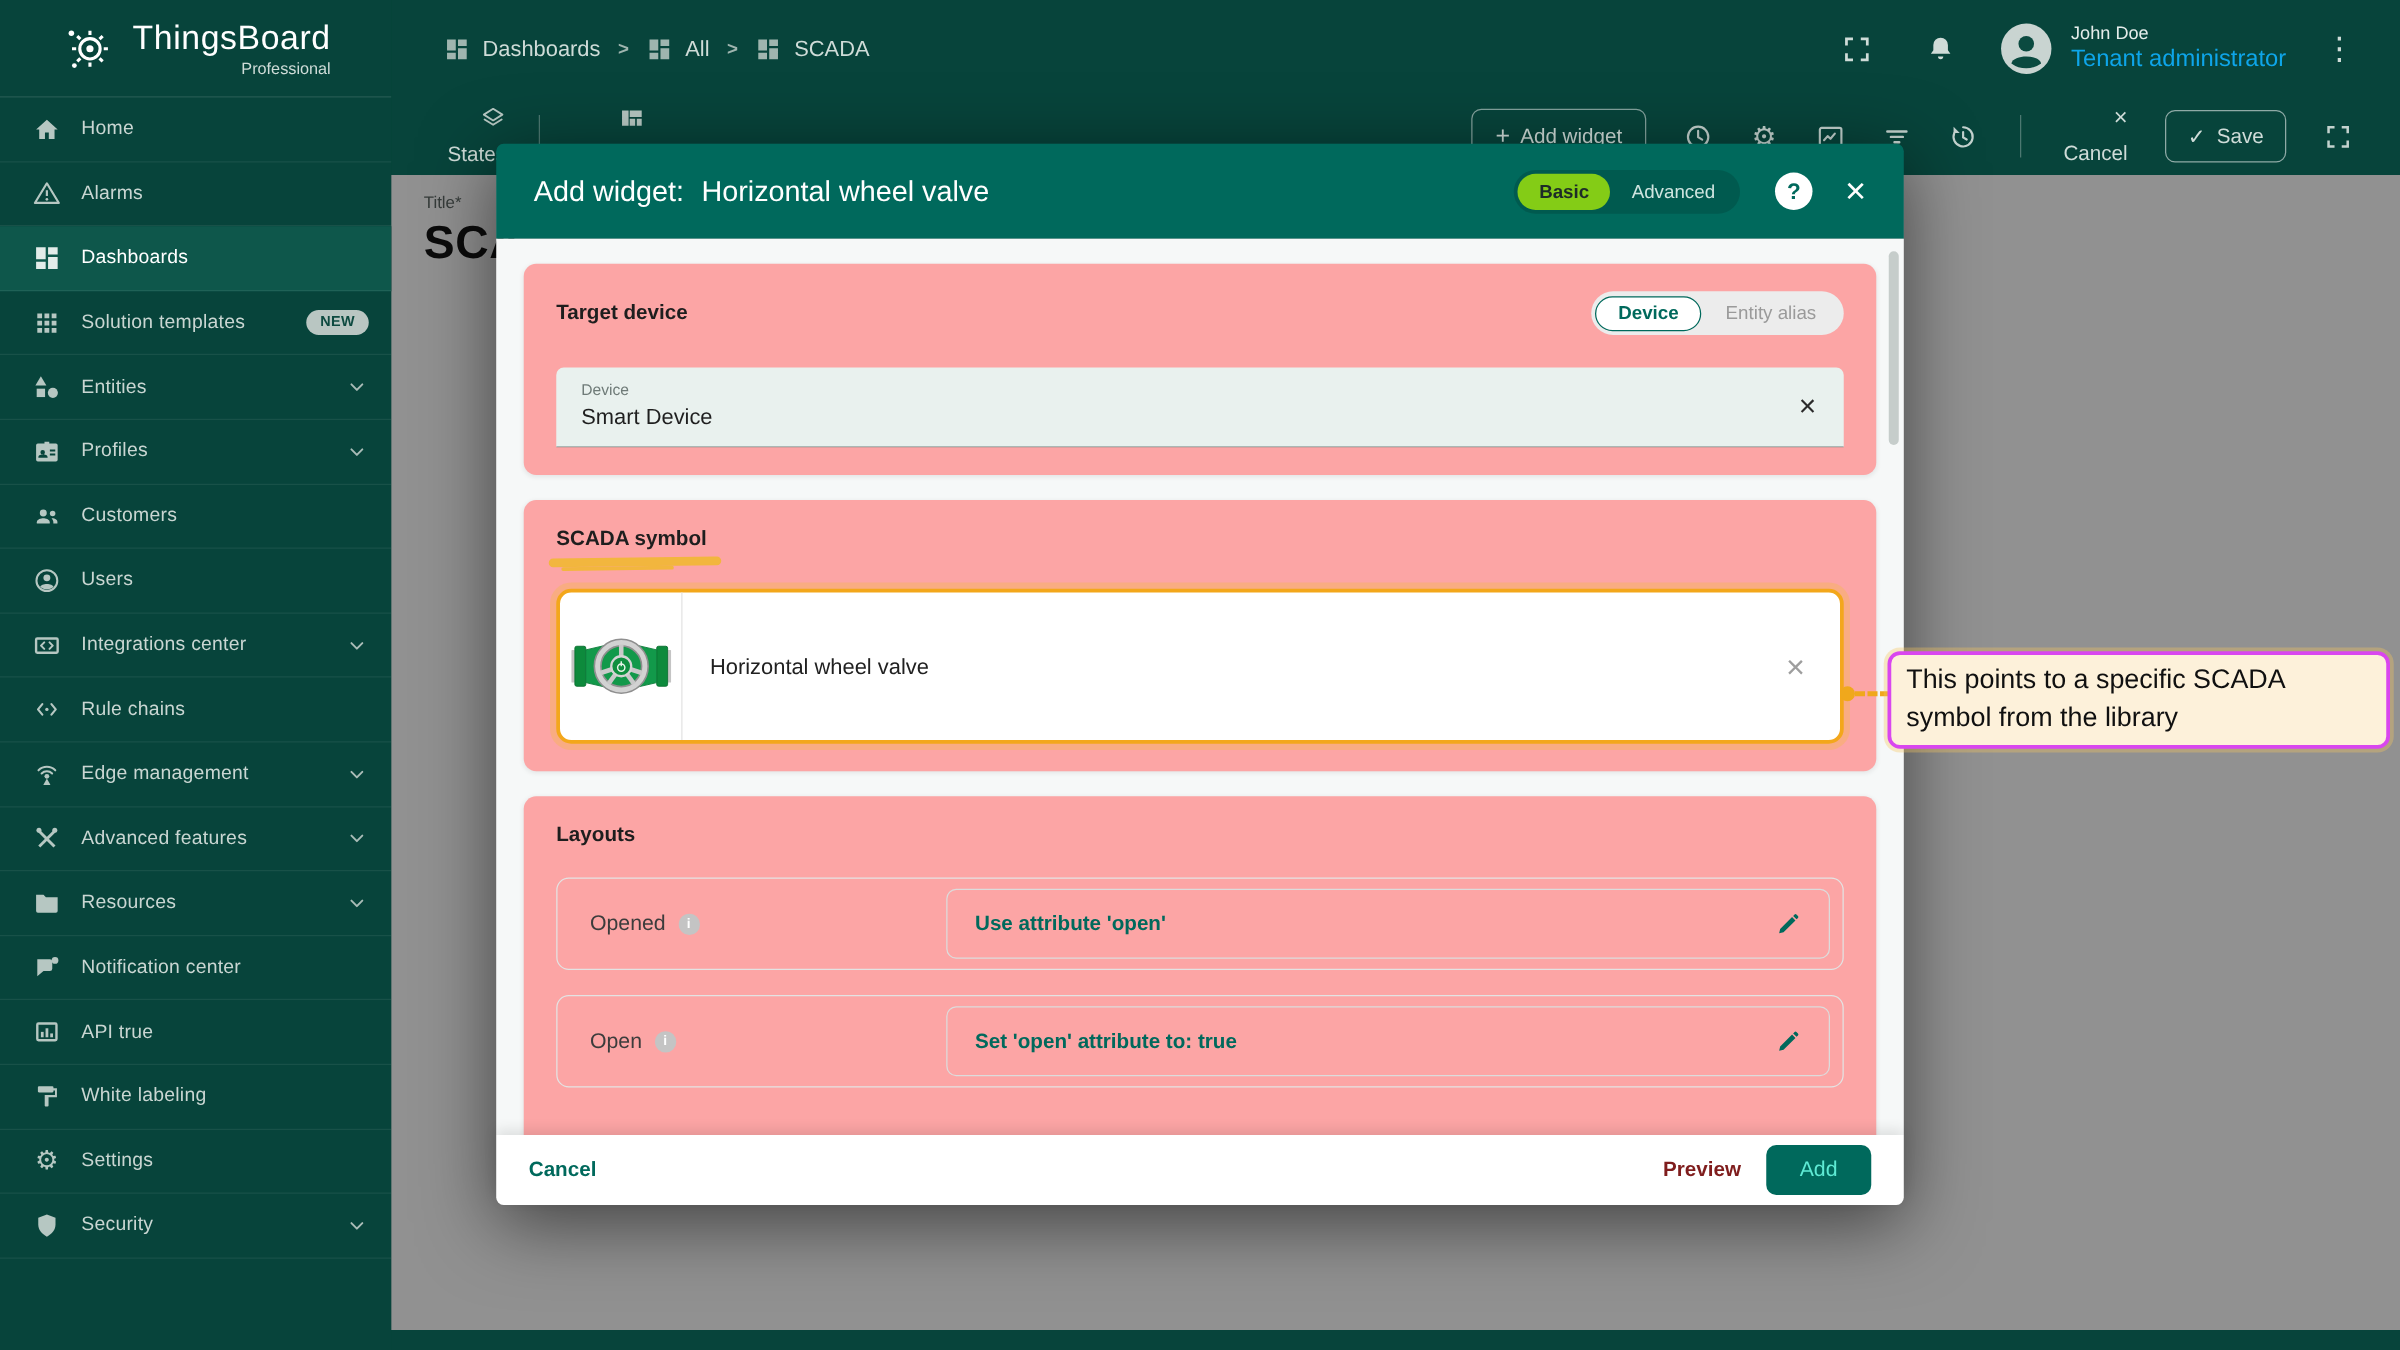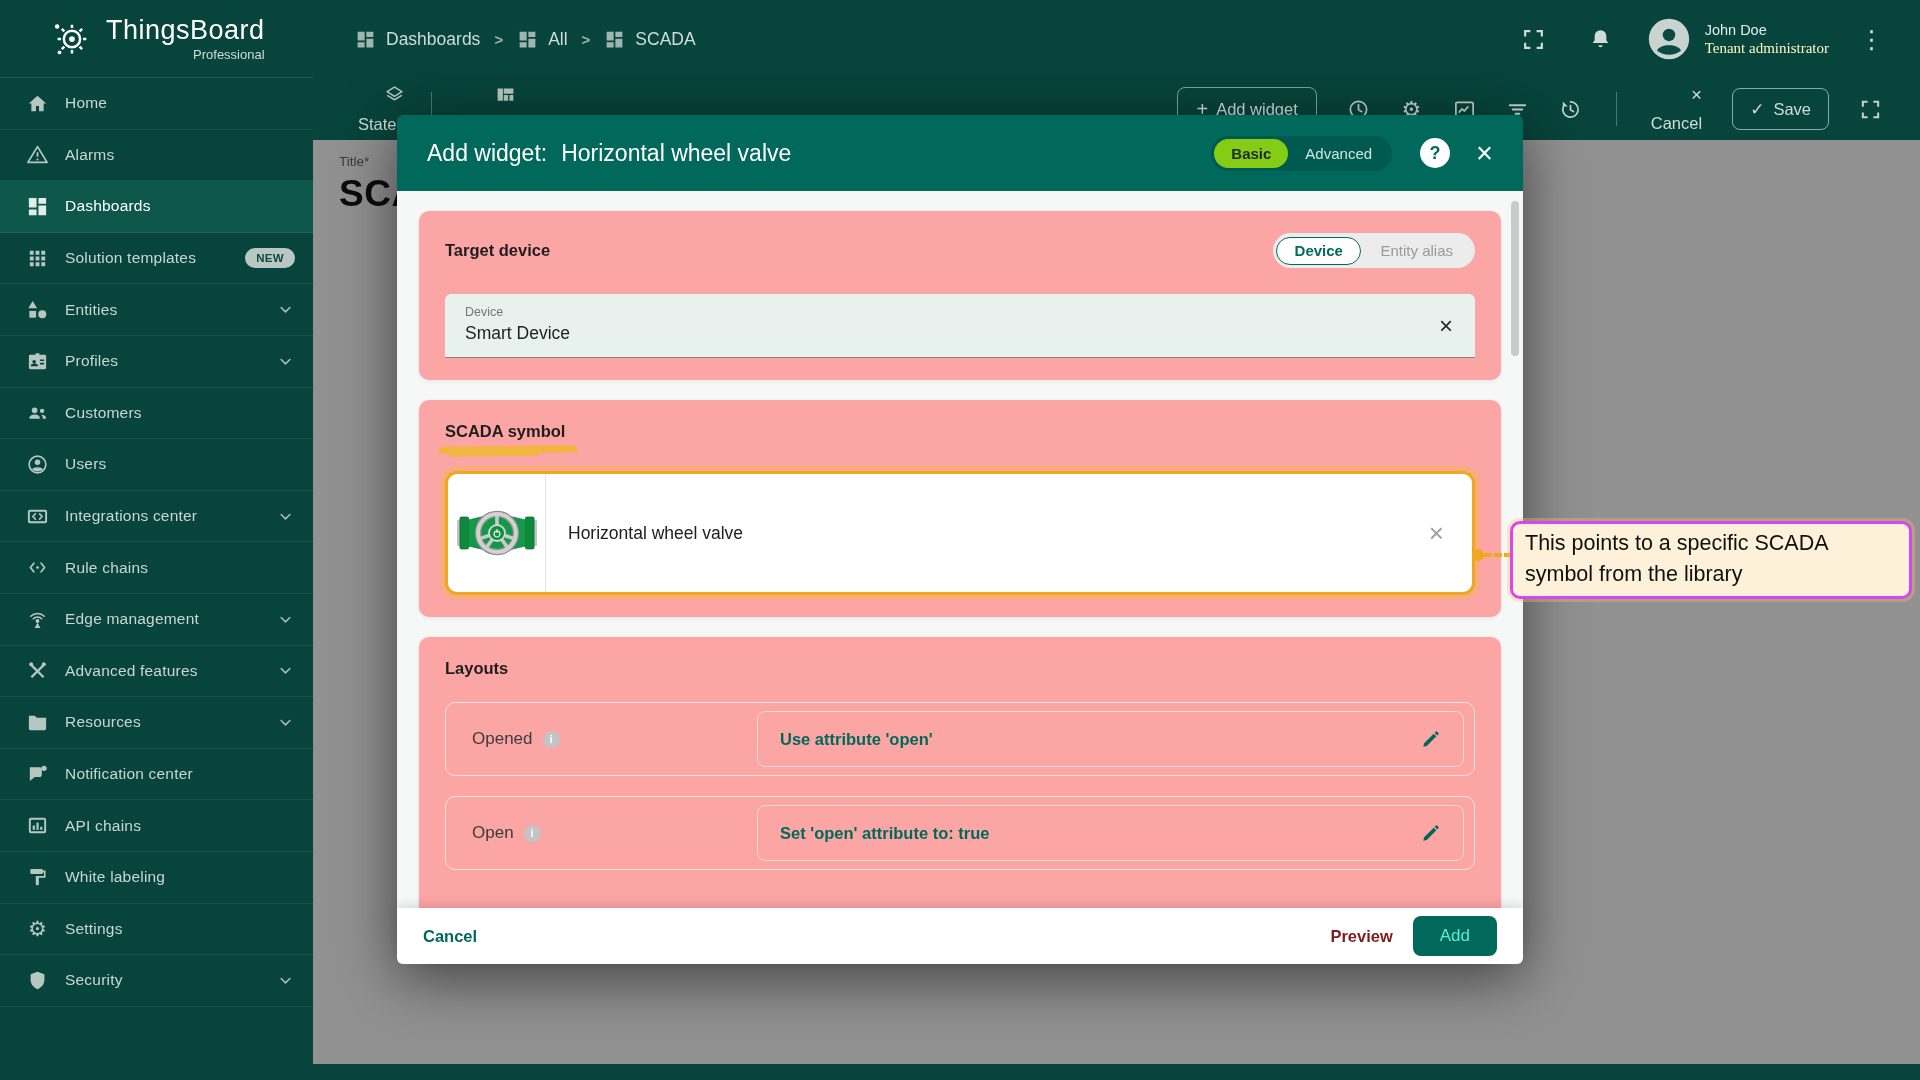--- a/index.html
+++ b/index.html
@@ -33,21 +33,21 @@
   .tophdr { height:78px; display:flex; align-items:center; padding:0 36px 0 42px; color:#cfdcd8; }
   .crumb { display:flex; align-items:center; gap:10px; font-size:17.5px; cursor:pointer; }
   .crumb .ci { width:21px; height:21px; color:#9fb5af; }
   .csep { margin:0 14px; color:#9fb5af; font-size:15px; font-weight:700; }
   .hdr-right { margin-left:auto; display:flex; align-items:center; }
   .hicon { width:25px; height:25px; color:#cfdcd8; cursor:pointer; }
   .bell { margin-left:42px; }
   .avatar { width:44px; height:44px; margin-left:34px; cursor:pointer; }
   .whois { margin-left:14px; line-height:1.25; cursor:default; }
   .whois .nm { font-size:14.5px; color:#e4ecea; }
-  .whois .rl { font-size:15px; color:#fef9c3;font-family:Liberation Serif, serif; }
+  .whois .rl { font-size:19px; color:#0ea5e9; }
   .kebab { margin-left:30px; font-size:25px; color:#cfdcd8; cursor:pointer; line-height:1; }
 
   .toolbar { height:62px; display:flex; align-items:center; padding:0 38px 0 45px; color:#cfdcd8; }
   .tbtn { display:flex; align-items:flex-end; gap:10px; font-size:16.5px; font-weight:400; cursor:pointer;flex-direction:column; }
   .tbtn .ti { width:21px; height:21px; color:#b6c7c2; }
   .tdiv { width:1px; height:34px; background:rgba(255,255,255,.28); margin:0 26px; }
   .tb-right { margin-left:auto; display:flex; align-items:center; gap:30px; }
   .addw { border:1px solid rgba(255,255,255,.5); border-radius:8px; height:44px;
           display:flex; align-items:center; gap:8px; padding:0 18px; font-size:16.5px; cursor:pointer; }
   .plus { font-size:20px; line-height:1; }
@@ -389,21 +389,21 @@
     <div class="nav-item">
       <svg class="nicon ic">
           <use href="#i-notif"></use>
         </svg>
       <span class="nlabel">Notification center</span>
     </div>
     <div class="nav-item">
       <svg class="nicon ic">
           <use href="#i-api"></use>
         </svg>
-      <span class="nlabel">API chains</span>
+      <span class="nlabel">API true</span>
     </div>
     <div class="nav-item">
       <svg class="nicon ic">
           <use href="#i-paint"></use>
         </svg>
       <span class="nlabel">White labeling</span>
     </div>
     <div class="nav-item">
       <span class="nicon" style="font-size:21px;line-height:23px;text-align:center">⚙</span>
       <span class="nlabel">Settings</span>

